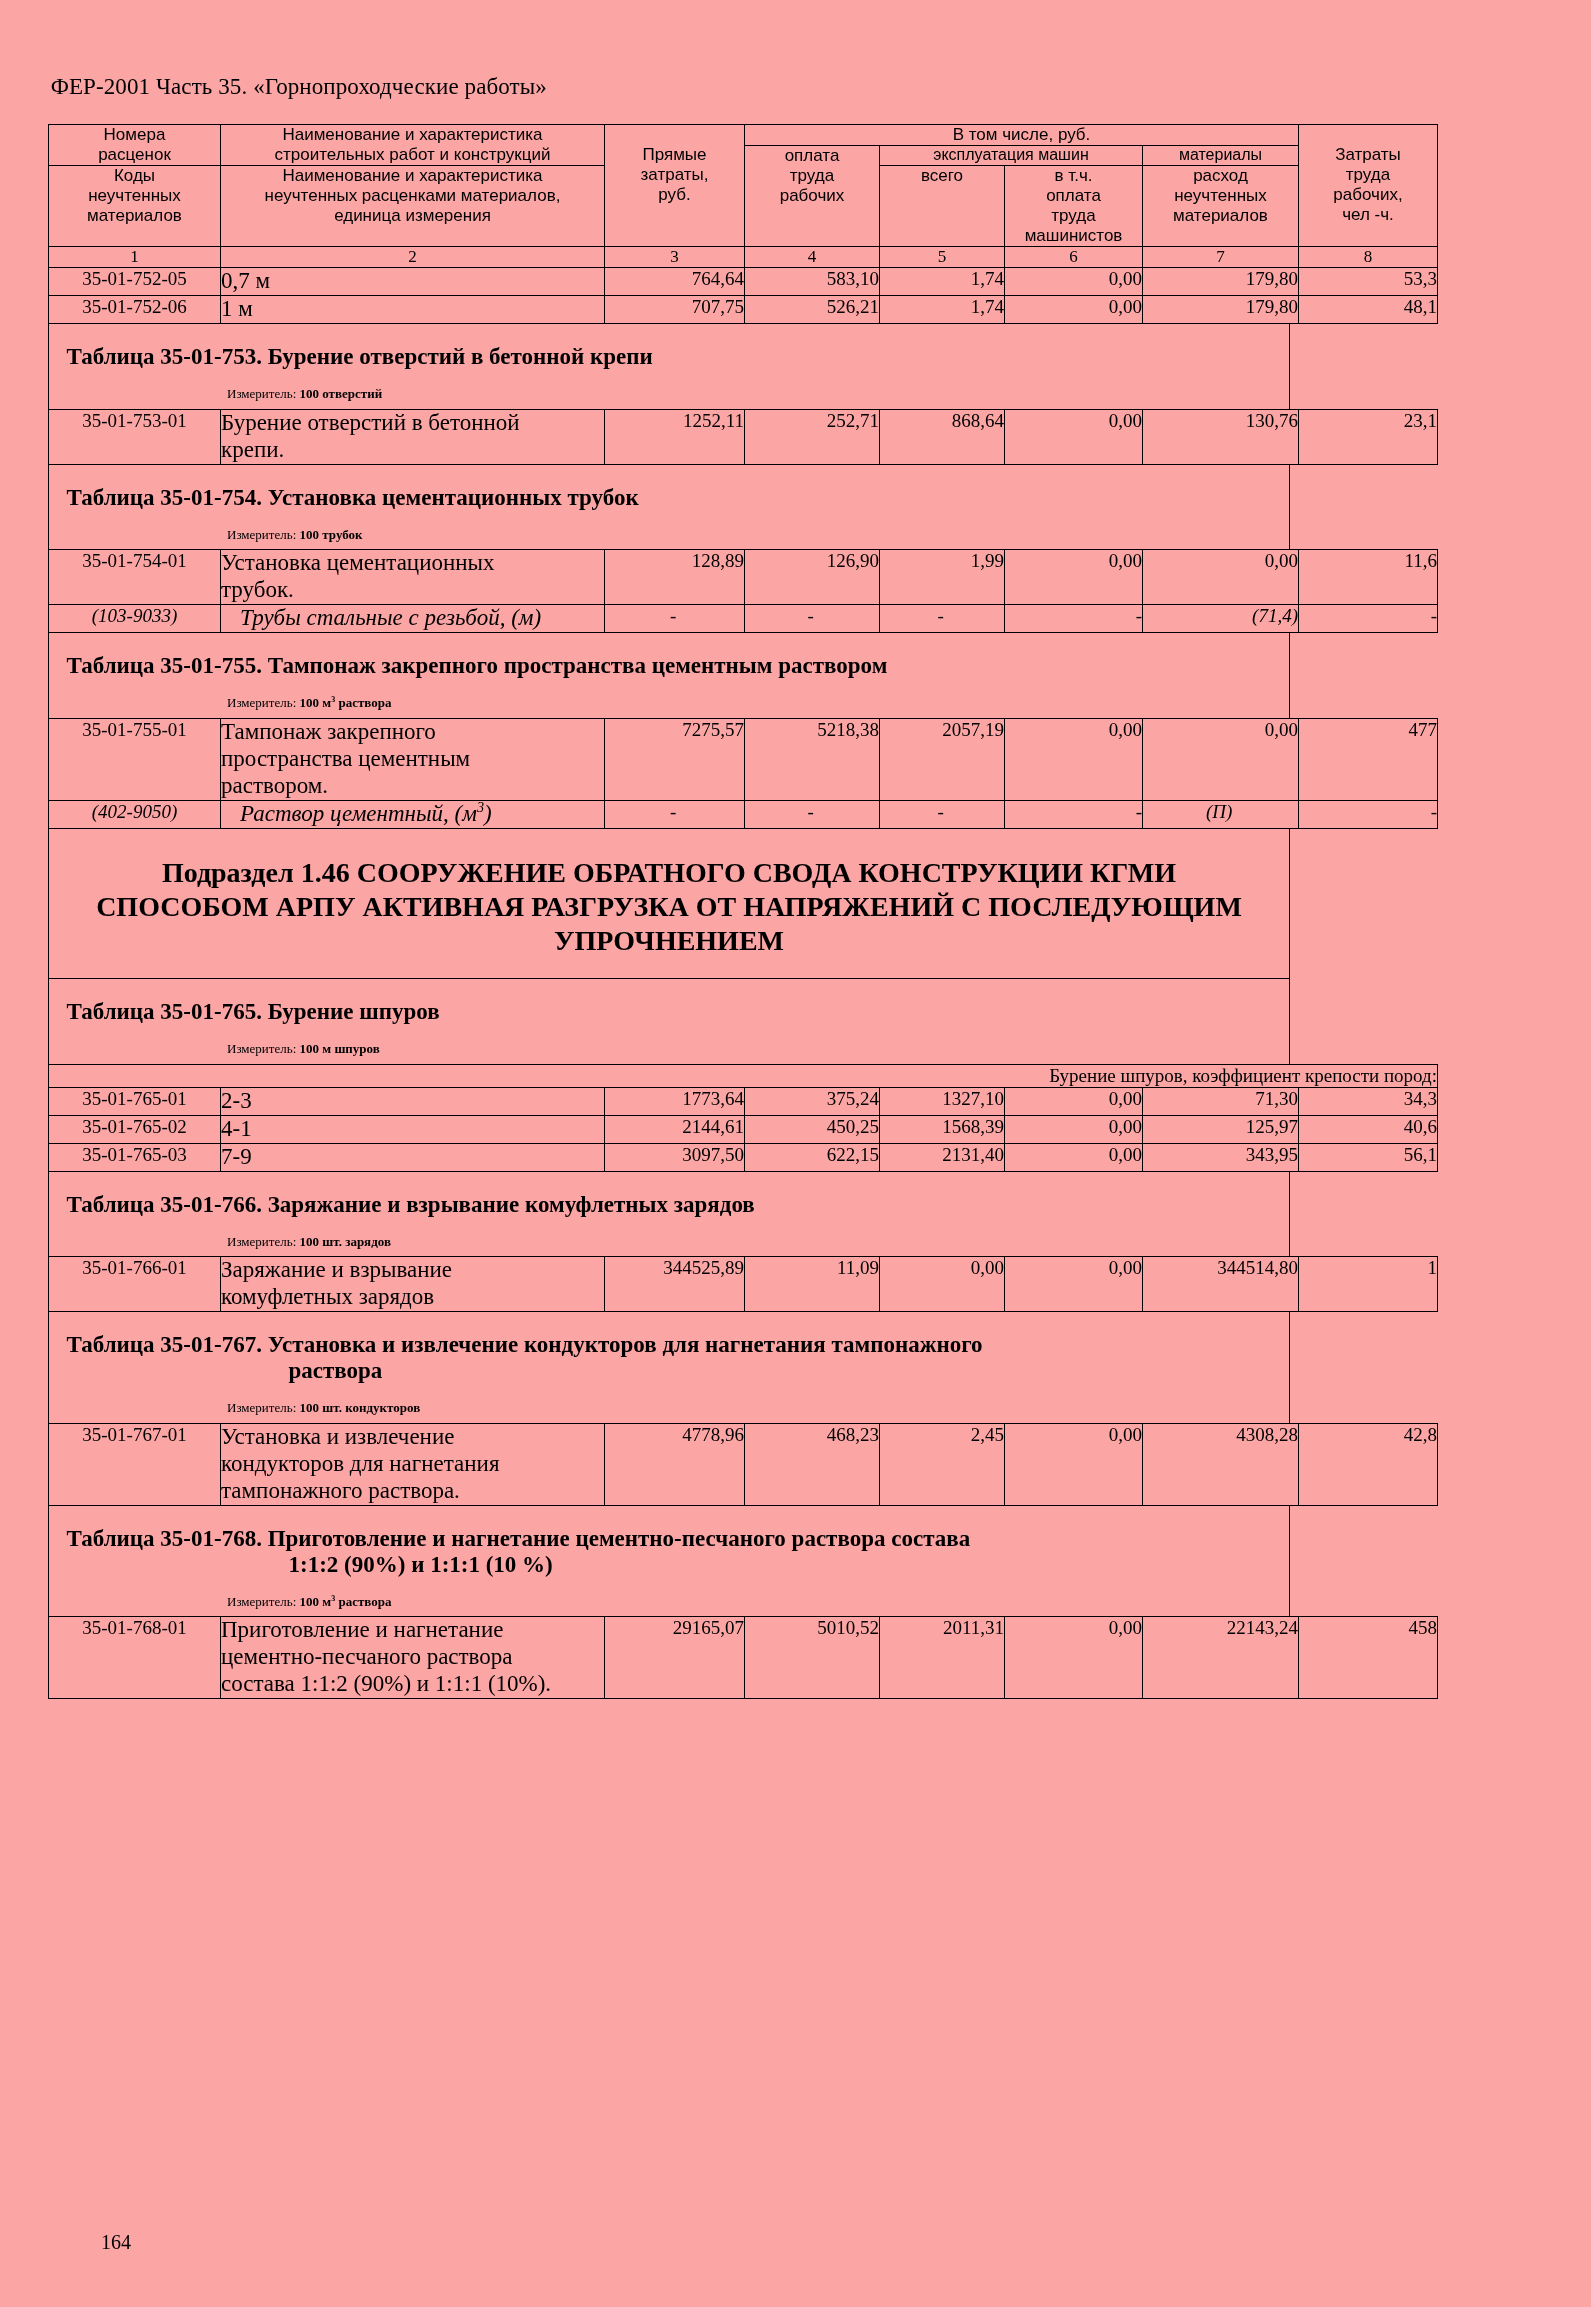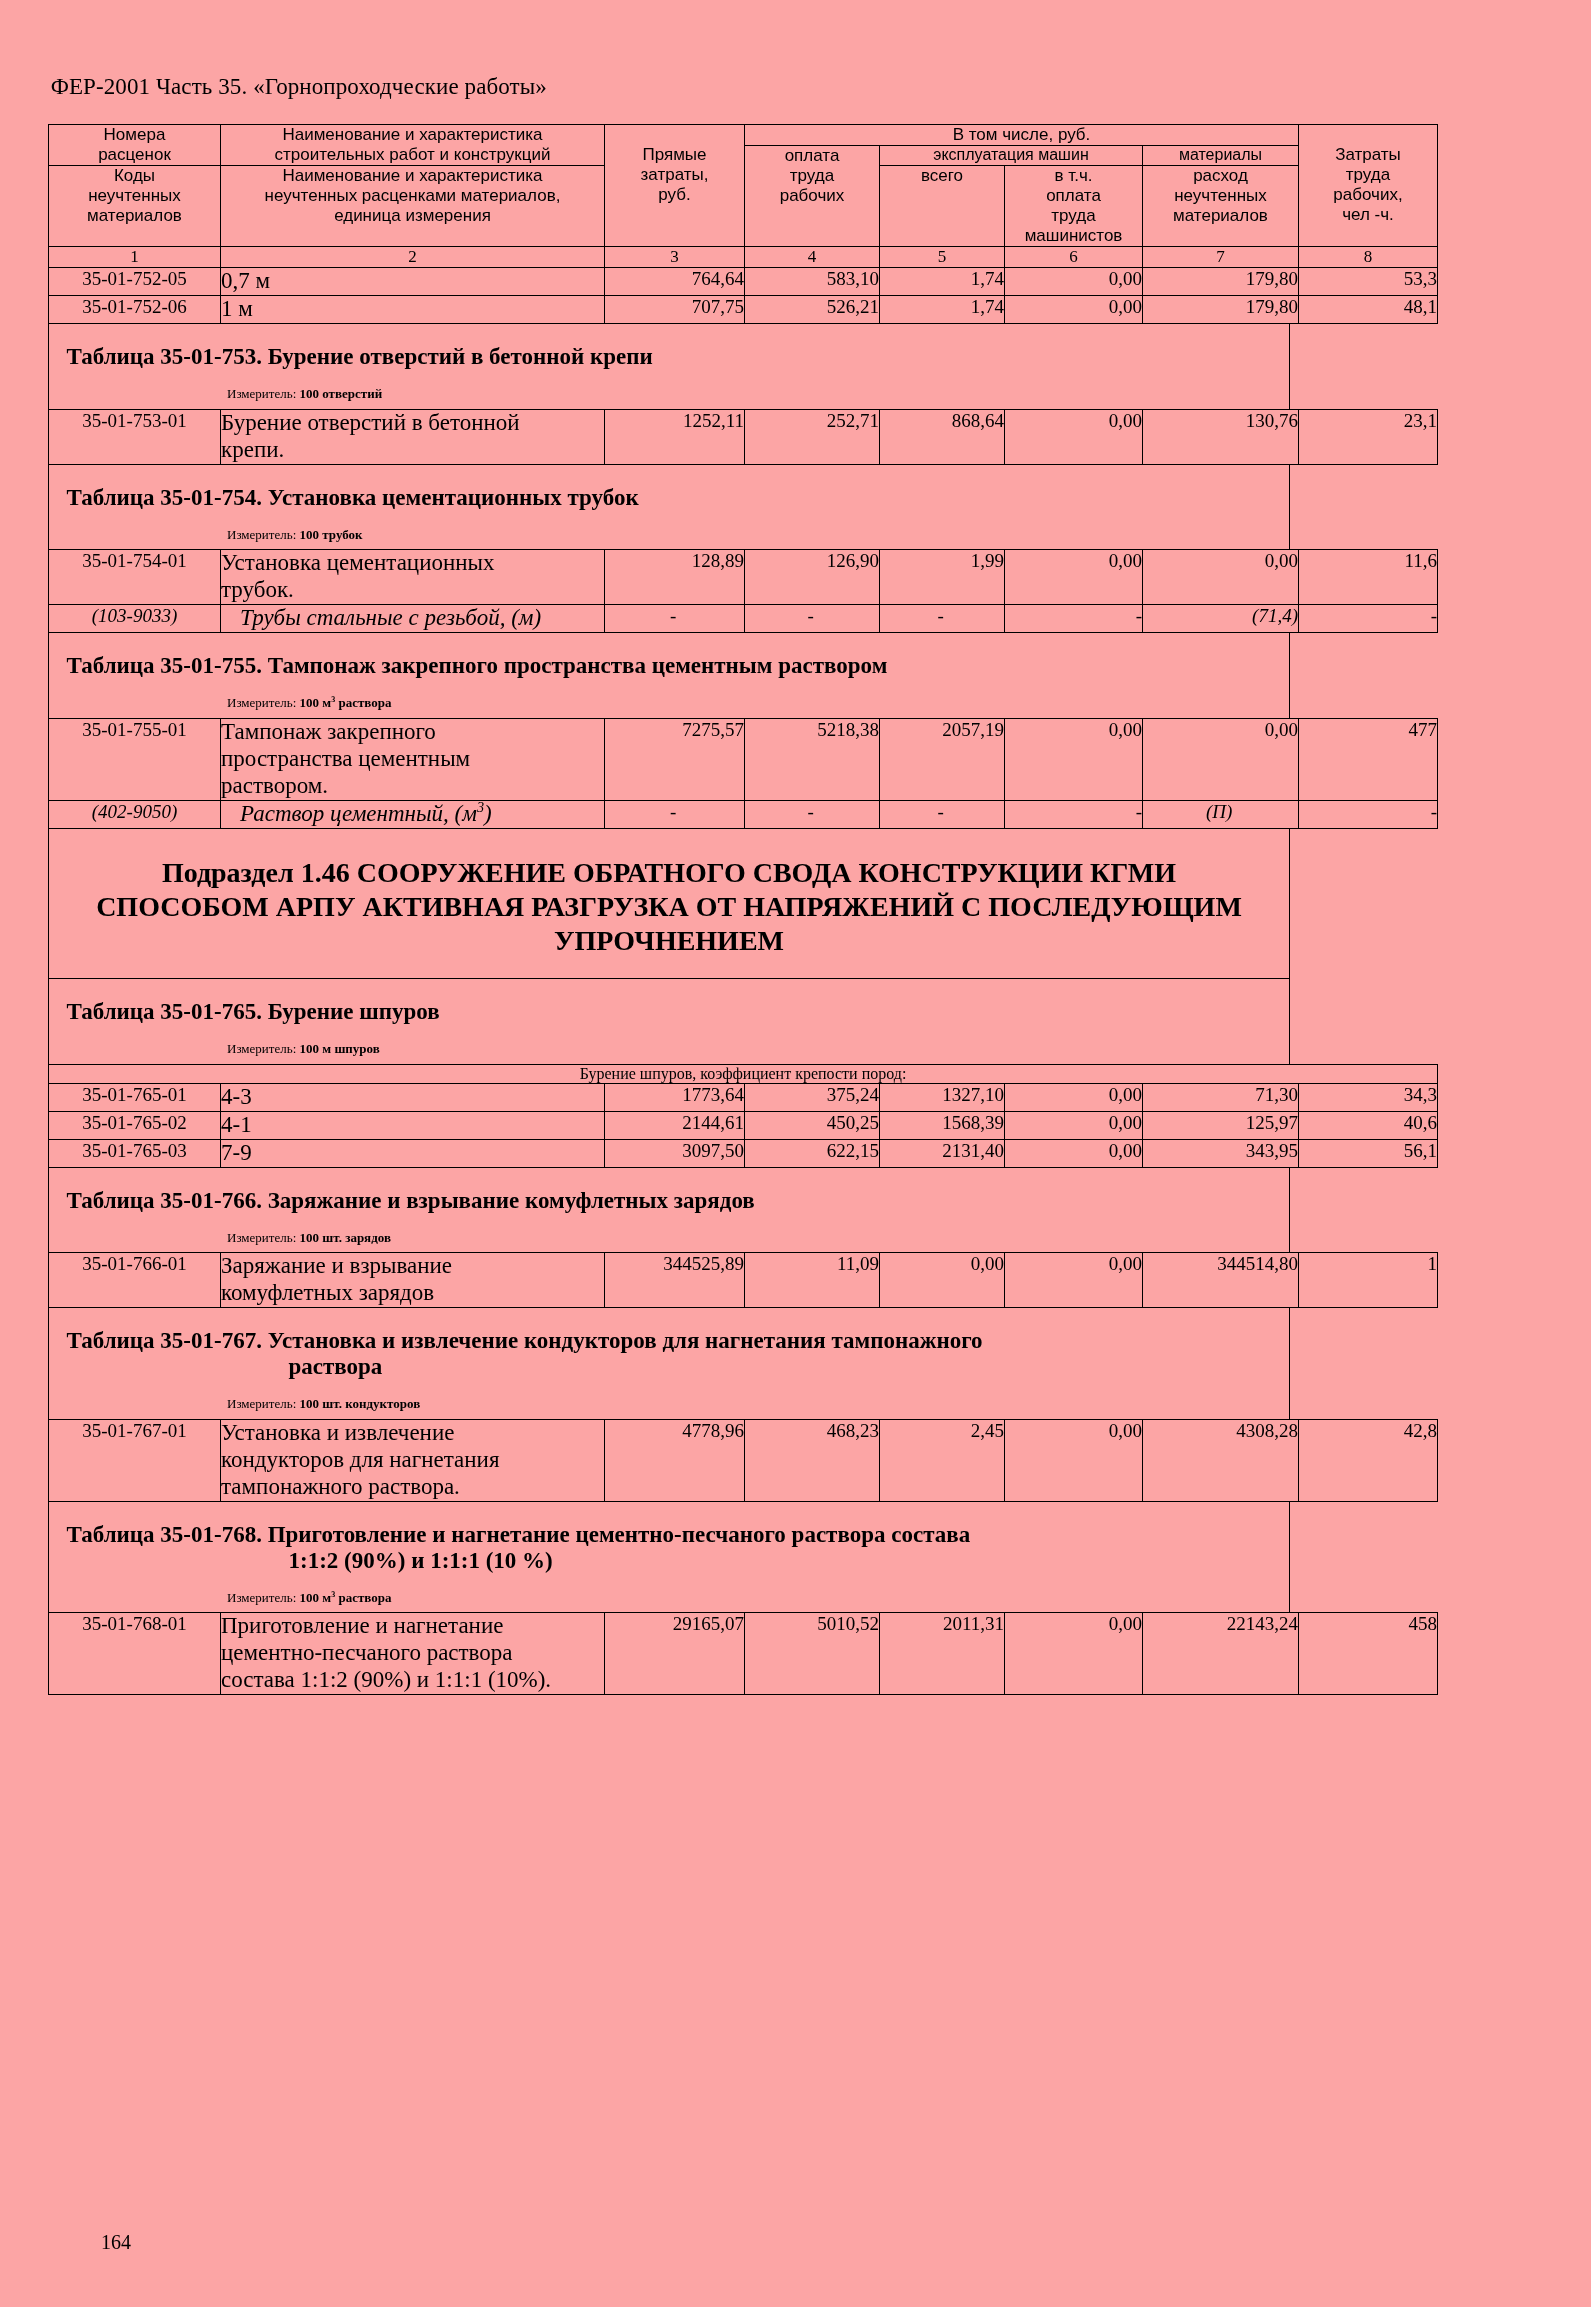--- a/index.html
+++ b/index.html
@@ -80,22 +80,22 @@
   .num {
     text-align: right;
     font-size: 19px;
     padding: 3.4px 8px 4px 2.7px;
     font-family: "Liberation Serif", serif;
   }
   .num.italic { font-style: italic; }
   .num.center { text-align: center; padding-right: 2.7px;}
   .bold-left {
     font-weight: bold;
-    font-size: 16px;
-    text-align: center;
+    font-size: 19px;
+    text-align: right;
     padding: 2.7px 4px 3.4px 5.4px;
   }
 
   
   .frame {
     border-left: 1.3px solid #000;
     border-right: 1.3px solid #000;
     width: 1242px;
     box-sizing: border-box;
   }
@@ -330,21 +330,21 @@
         <col class="c6">
         <col class="c7">
         <col class="c8">
       </colgroup>
     <tbody>
       <tr>
         <td colspan="8" class="bold-left">Бурение шпуров, коэффициент крепости пород:</td>
       </tr>
       <tr>
         <td class="code">35-01-765-01</td>
-        <td class="desc">4-3</td>
+        <td class="desc">2-3</td>
         <td class="num">1773,64</td>
         <td class="num">375,24</td>
         <td class="num">1327,10</td>
         <td class="num">0,00</td>
         <td class="num">71,30</td>
         <td class="num">34,3</td>
       </tr>
       <tr>
         <td class="code">35-01-765-02</td>
         <td class="desc">4-1</td>

